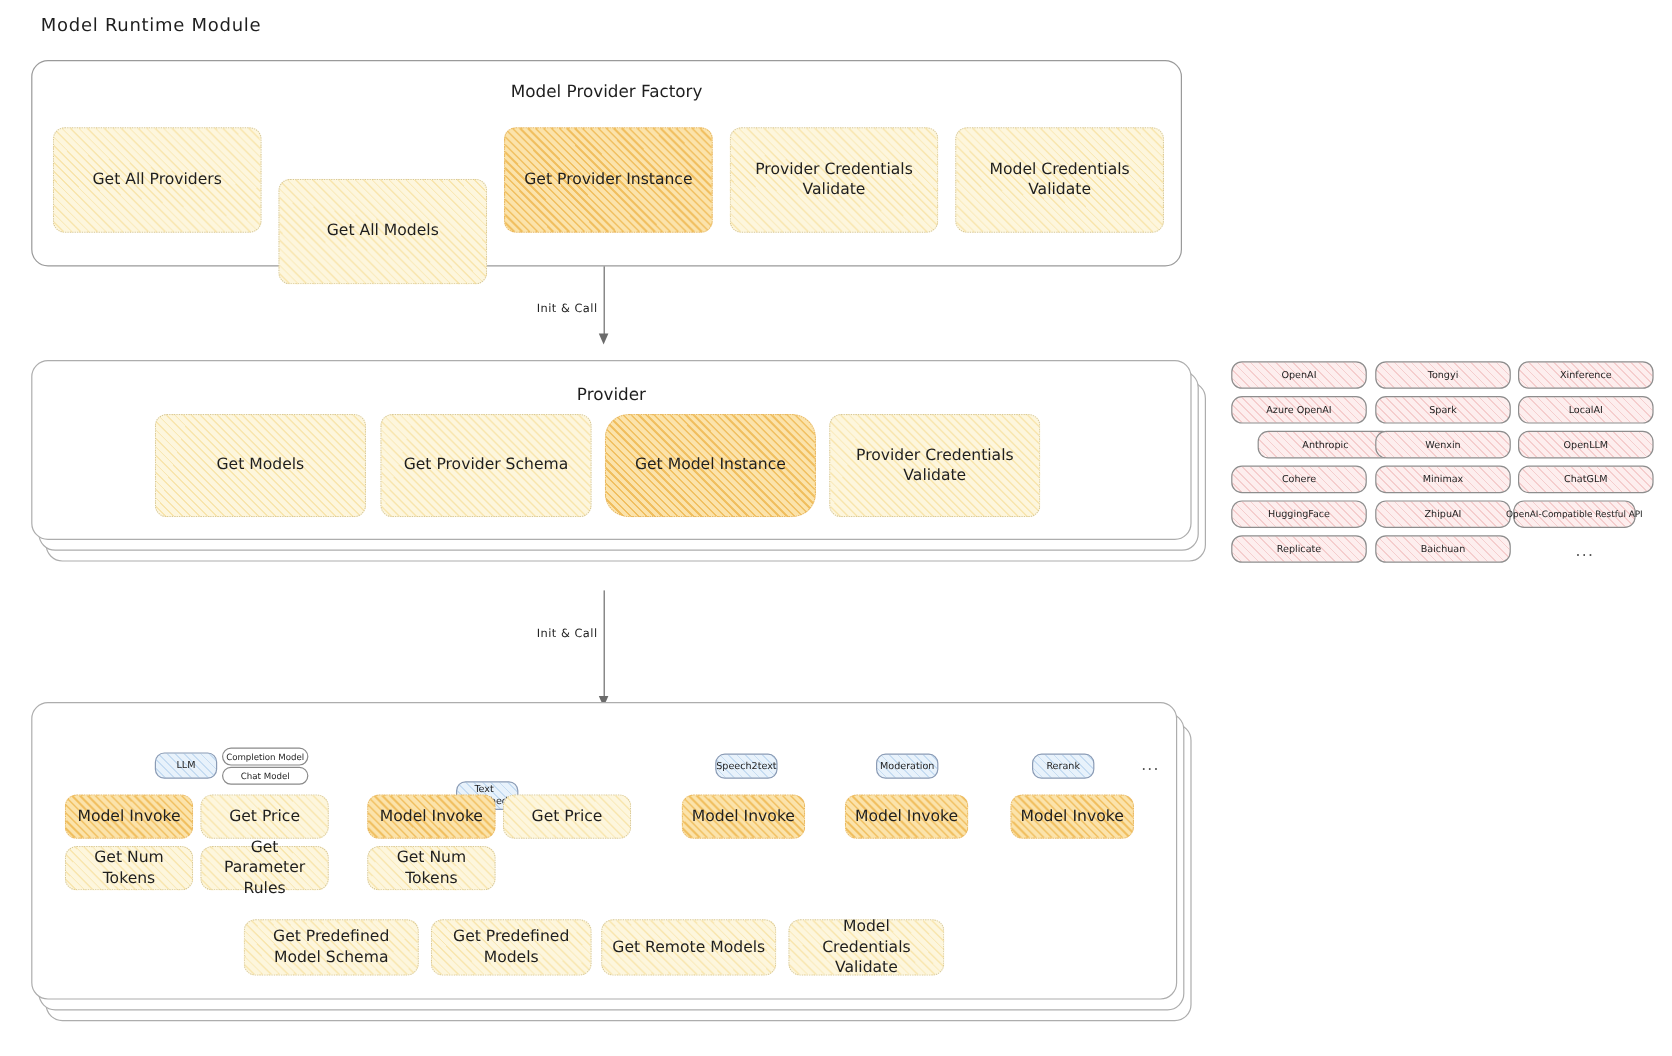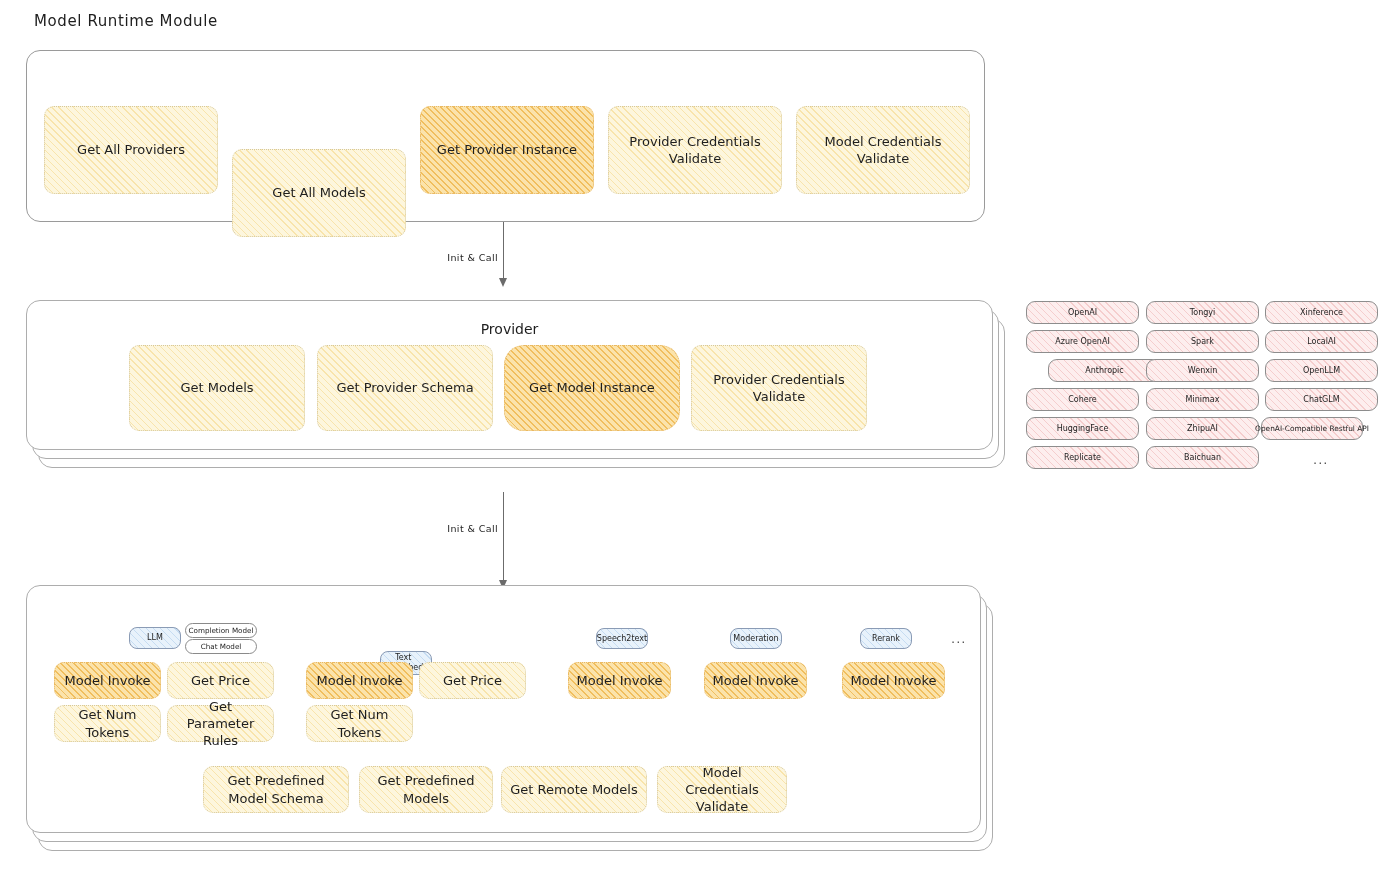--- a/index.html
+++ b/index.html
@@ -150,20 +150,21 @@
   }
 </style>
 </head>
 <body>
 
 <div id="canvas">
 
   <div class="title" style="left:34px;top:12px;">Model Runtime Module</div>
 
   <div class="panel" style="left:26px;top:50px;width:959px;height:172px;"></div>
+  <div class="panel-title" style="left:26px;top:69px;width:959px;">Model Provider Factory</div>
 
   <div class="mbox" style="left:44px;top:106px;width:174px;height:88px;">Get All Providers</div>
   <div class="mbox" style="left:232px;top:106px;width:174px;height:88px;margin-top:43px;">Get All Models</div>
   <div class="mbox hl" style="left:420px;top:106px;width:174px;height:88px;">Get Provider Instance</div>
   <div class="mbox" style="left:608px;top:106px;width:174px;height:88px;">Provider Credentials Validate</div>
   <div class="mbox" style="left:796px;top:106px;width:174px;height:88px;">Model Credentials Validate</div>
 
   <div class="arrow-line" style="left:503px;top:222px;height:58px;"></div>
   <div class="arrow-head" style="left:499px;top:278px;"></div>
   <div class="arrow-label" style="left:403px;top:252px;width:95px;">Init &amp; Call</div>

